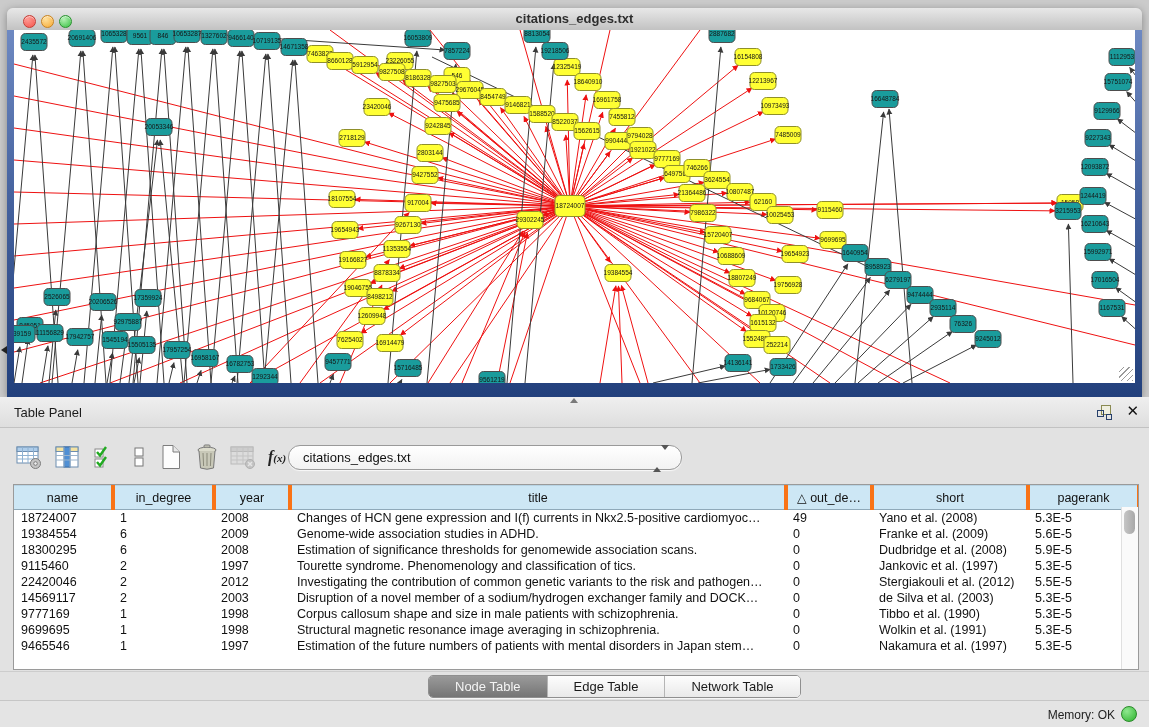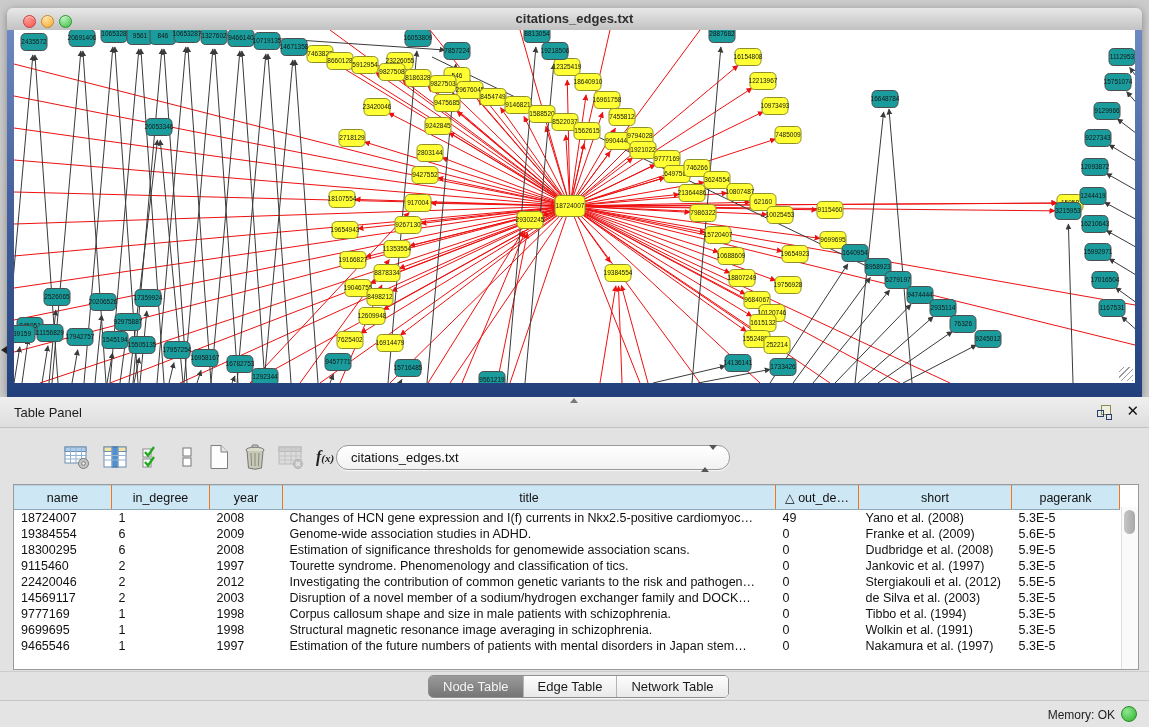--- a/index.html
+++ b/index.html
@@ -31,48 +31,48 @@
     border-bottom:1px solid #c2c2c2;}
   .panel-title{position:absolute;left:14px;top:8px;font-size:13px;color:#1c1c1c;}
   .float-btn{position:absolute;right:38px;top:8px;width:14px;height:14px;cursor:default;}
   .float-btn .sq1{position:absolute;left:4px;top:0;width:8px;height:8px;border:1.5px solid #8a8a52;background:#efefe0;}
   .float-btn .sq2{position:absolute;left:0;top:5px;width:5px;height:5px;border:1.5px solid #27406b;}
   .float-btn .sq3{position:absolute;left:9px;top:9px;width:4px;height:4px;border:1.5px solid #27406b;}
   .close-btn{position:absolute;right:10px;top:6px;font-size:15px;font-weight:900;color:#111;line-height:16px;}
   .splitter-dot{position:absolute;left:570px;top:1px;width:0;height:0;
     border-left:4px solid transparent;border-right:4px solid transparent;border-bottom:5px solid #7a7a7a;}
 
-  .toolbar{position:absolute;left:0;top:30px;right:0;height:55px;margin-left:48px;}
+  .toolbar{position:absolute;left:0;top:30px;right:0;height:55px;}
   .tbtn{position:absolute;top:16px;width:30px;height:28px;display:flex;align-items:center;justify-content:center;}
   .fx{font-family:"Liberation Serif","DejaVu Serif",serif;font-style:italic;font-weight:700;font-size:16px;color:#222;}
   .fx small{font-size:11px;}
   .combo{position:absolute;left:288px;top:18px;width:392px;height:23px;border:1px solid #9a9a9a;border-radius:12px;
     background:linear-gradient(#ffffff,#f2f2f2);box-shadow:0 1px 1px rgba(255,255,255,.8);}
   .combo-text{position:absolute;left:14px;top:4px;font-size:13px;color:#111;}
   .combo-arrows{position:absolute;right:12px;top:4px;}
   .combo-arrows .up{width:0;height:0;border-left:4px solid transparent;border-right:4px solid transparent;
     border-bottom:5px solid #555;margin-bottom:3px;}
   .combo-arrows .dn{width:0;height:0;border-left:4px solid transparent;border-right:4px solid transparent;
     border-top:5px solid #555;}
 
   .tablewrap{position:absolute;left:13px;top:87px;width:1124px;height:184px;background:#fff;
     border:1px solid #9a9a9a;overflow:hidden;}
   table.datatable{border-collapse:collapse;table-layout:fixed;width:1085px;font-size:12.5px;color:#111;}
-  table.datatable th{height:21px;background:#cde7f5;border-right:1px solid #f97316;border-bottom:1px solid #8fa9b9;
+  table.datatable th{height:21px;background:#cde7f5;border-right:4px solid #f97316;border-bottom:1px solid #8fa9b9;
     border-top:1px solid #b8d4e4;font-weight:400;font-size:12.5px;text-align:center;overflow:hidden;white-space:nowrap;}
   table.datatable td{height:16px;padding:0 0 0 7px;white-space:nowrap;overflow:hidden;}
   .c0{width:95px}.c1{width:95px}.c2{width:70px}.c3{width:490px}.c4{width:80px}.c5{width:150px}.c6{width:105px}
   .vscroll{position:absolute;right:0;top:22px;bottom:0;width:16px;background:#fafafa;border-left:1px solid #e0e0e0;}
   .vthumb{position:absolute;left:2px;top:3px;width:11px;height:24px;border-radius:6px;
     background:linear-gradient(90deg,#c6c6c6,#a8a8a8);}
 
   .tabsbar{position:absolute;left:0;top:274px;right:0;height:29px;border-top:1px solid #cdcdcd;}
   .tabs{position:absolute;left:428px;top:3px;height:21px;display:flex;border:1px solid #8f8f8f;border-radius:5px;
     overflow:hidden;background:#fff;box-shadow:0 1px 0 rgba(255,255,255,.7);}
-  .tab{height:21px;line-height:21px;padding:0 14px;font-size:13px;color:#1a1a1a;
+  .tab{height:21px;line-height:21px;padding:0 26px;font-size:13px;color:#1a1a1a;
     background:linear-gradient(#fdfdfd,#e9e9e9);border-right:1px solid #b5b5b5;}
   .tab:last-child{border-right:none;}
   .tab.sel{background:linear-gradient(#9a9a9a,#757575);color:#f4f4f4;}
 
   .statusbar{position:absolute;left:0;top:700px;width:1149px;height:27px;background:#e4e4e4;border-top:1px solid #c6c6c6;}
   .mem{position:absolute;right:34px;top:7px;font-size:12px;color:#222;text-align:center;}
   .memdot{position:absolute;right:12px;top:5px;width:14px;height:14px;border-radius:50%;
     background:radial-gradient(circle at 35% 30%,#8fe88f,#2eb32e);border:1px solid #2a8a2a;}
 </style>
 </head>
@@ -674,21 +674,21 @@
               <td class="c4">0</td>
               <td class="c5">de Silva et al. (2003)</td>
               <td class="c6">5.3E-5</td>
             </tr>
             <tr>
               <td class="c0">9777169</td>
               <td class="c1">1</td>
               <td class="c2">1998</td>
               <td class="c3">Corpus callosum shape and size in male patients with schizophrenia.</td>
               <td class="c4">0</td>
-              <td class="c5">Tibbo et al. (1994)</td>
+              <td class="c5">Tibbo et al. (1990)</td>
               <td class="c6">5.3E-5</td>
             </tr>
             <tr>
               <td class="c0">9699695</td>
               <td class="c1">1</td>
               <td class="c2">1998</td>
               <td class="c3">Structural magnetic resonance image averaging in schizophrenia.</td>
               <td class="c4">0</td>
               <td class="c5">Wolkin et al. (1991)</td>
               <td class="c6">5.3E-5</td>

